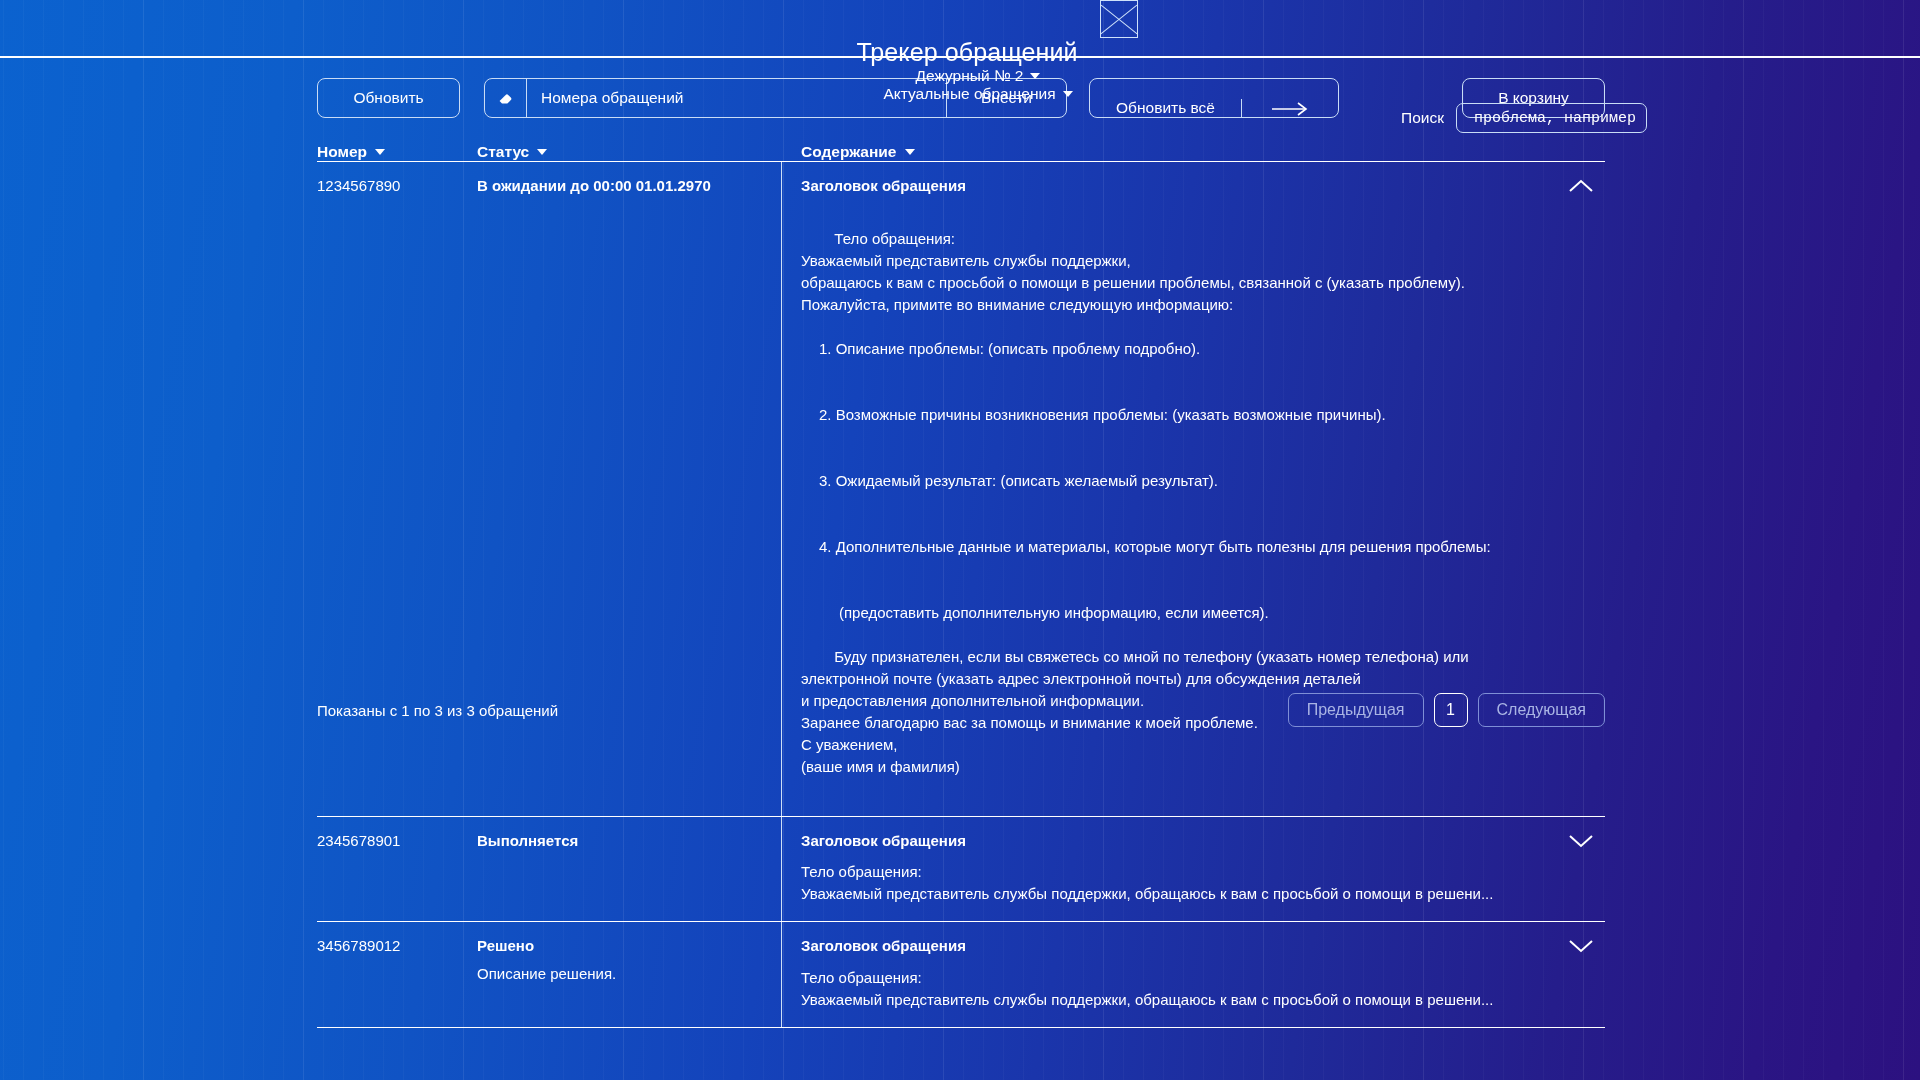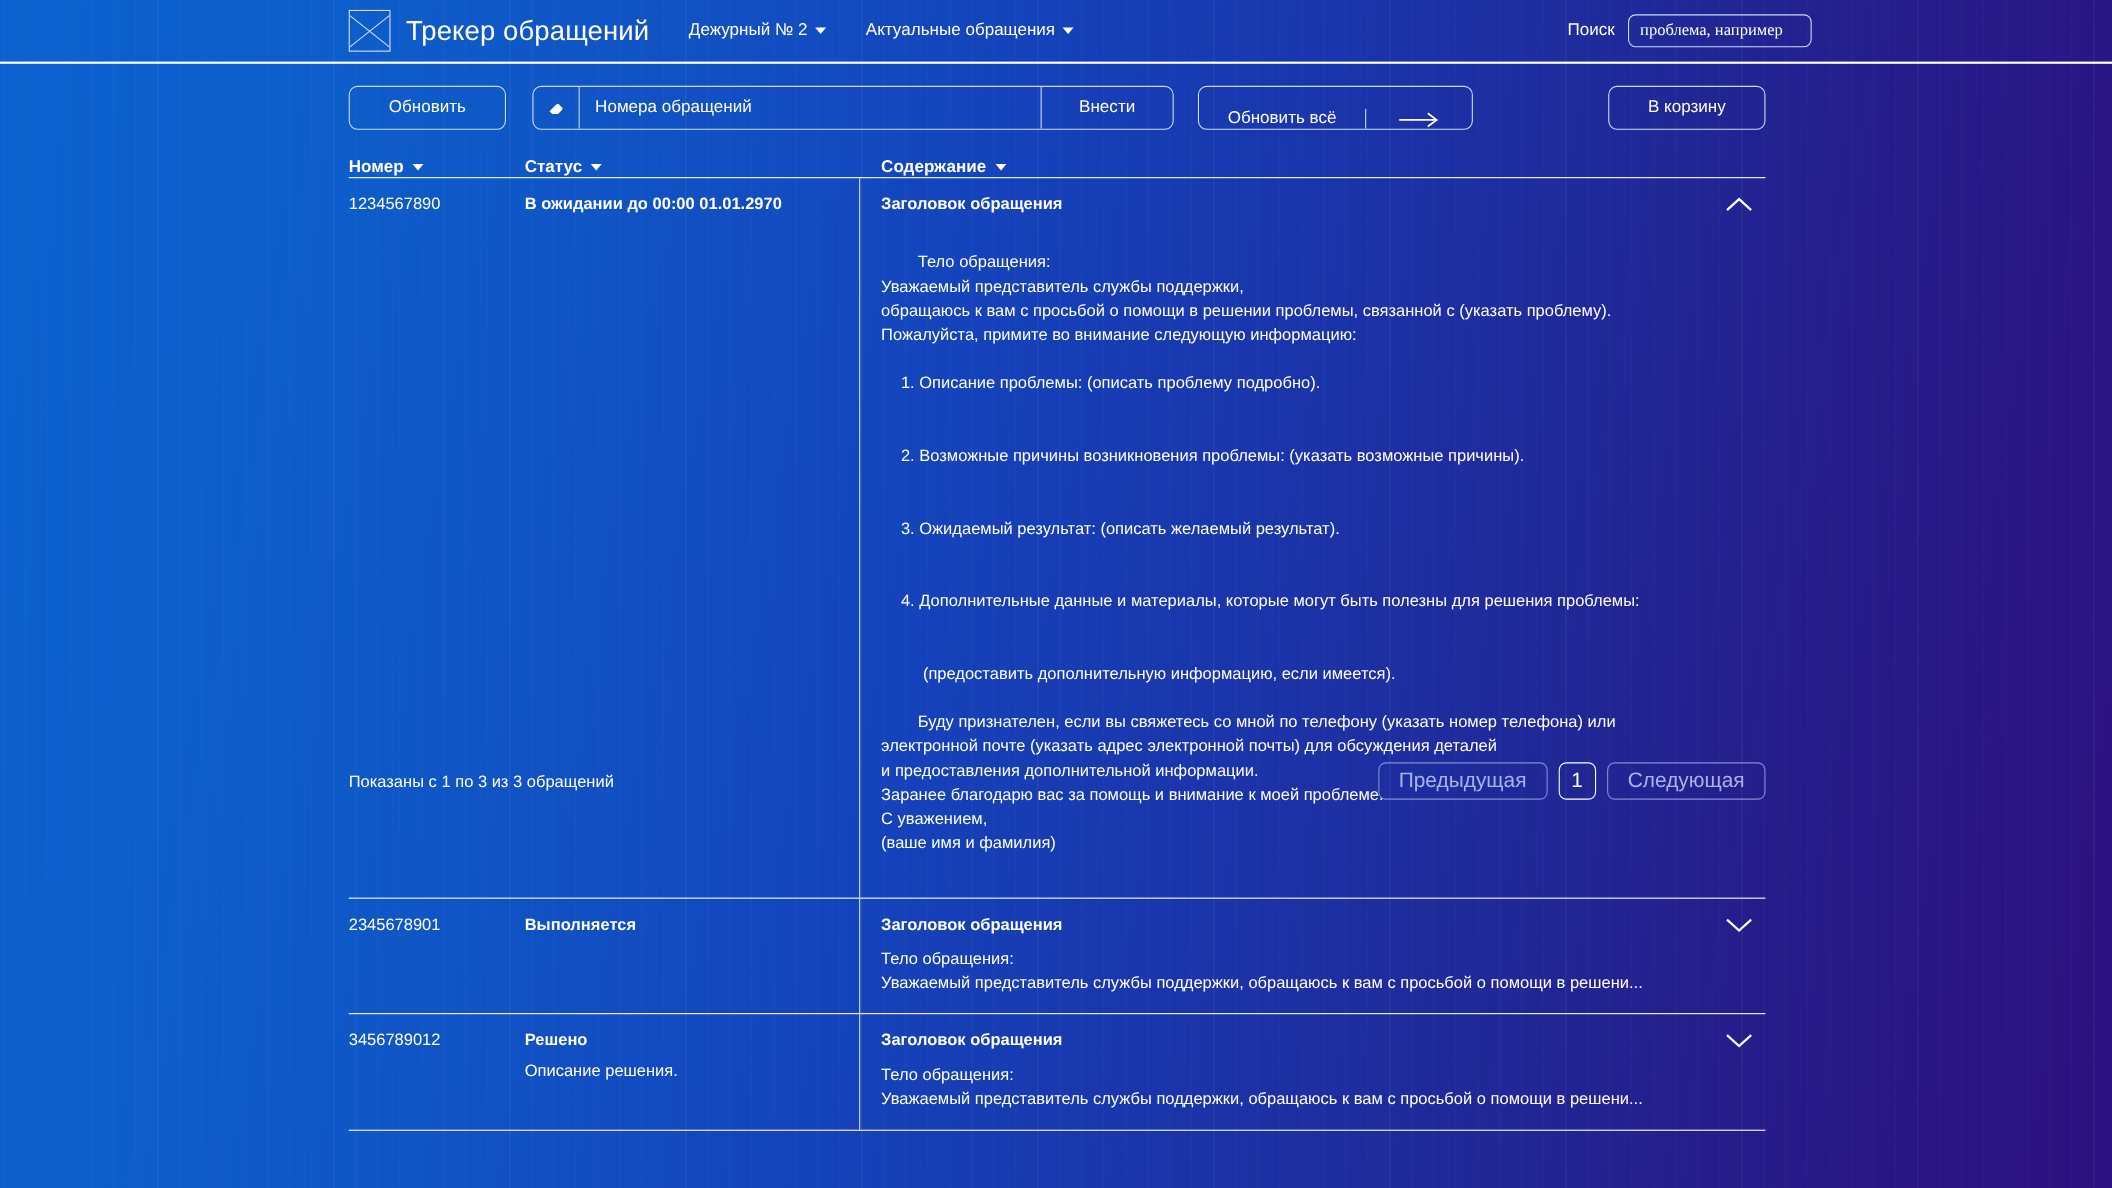--- a/index.html
+++ b/index.html
@@ -27,20 +27,21 @@
     background-position: 143px 0, 143px 0;
     opacity: .9;
   }
 
   
   #header {
     position: absolute; left: 0; top: 0; width: 1920px; height: 58px;
     display: flex; align-items: center;
     border-bottom: 2px solid #ffffff;
     z-index: 5;
+    flex-direction: column;
   }
   #logo-mark {
     margin-left: 317px;
     width: 38px; height: 38px;
     border: 1.6px solid #cfe2fb;
     position: relative; flex: none;
   }
   #logo-mark i {
     position: absolute; left: 0; top: 50%;
     width: 100%; height: 1.4px; background: #cfe2fb;
@@ -67,27 +68,28 @@
     border-right: 5px solid transparent;
     border-top: 6px solid #ffffff;
     display: inline-block;
   }
   #search-wrap {
     margin-left: auto; margin-right: 273px;
     display: flex; align-items: center; gap: 12px;
   }
   #search-label { font-size: 15.5px; white-space: nowrap; }
   #search-input {
-    width: 167px; height: 30px;
+    width: 191px; height: 30px;
     border: 1.4px solid #c9dcf6; border-radius: 7px;
     background: transparent;
     color: #ffffff; font-size: 15px;
-    font-family: Liberation Serif, serif;
+    font-family: Liberation Mono, monospace;
     padding: 0 10px;
     outline: none;
+    text-align: right;
   }
   #search-input::placeholder { color: #ffffff; opacity: 1; }
 
   
   #toolbar {
     position: absolute; left: 317px; top: 78px;
     width: 1288px; height: 40px;
     display: flex; align-items: center;
     z-index: 4;
   }
@@ -194,21 +196,21 @@
     position: absolute; left: 317px; top: 693px; width: 1288px;
     display: flex; align-items: center;
     z-index: 3;
   }
   #shown-count { font-size: 15px; }
   #pager { margin-left: auto; display: flex; align-items: center; gap: 10px; }
   .pg {
     height: 34px;
     border: 1.4px solid #7f8fd6; border-radius: 7px;
     display: flex; align-items: center; justify-content: center;
-    font-size: 19px; color: #a9b4e4;
+    font-size: 16px; color: #a9b4e4;
     padding: 0 18px; white-space: nowrap; cursor: pointer;
     background: transparent;
     font-family: "Liberation Sans", sans-serif;
   }
   .pg.cur {
     color: #ffffff; border-color: #ffffff;
     width: 34px; padding: 0;
   }
 </style>
 </head>

